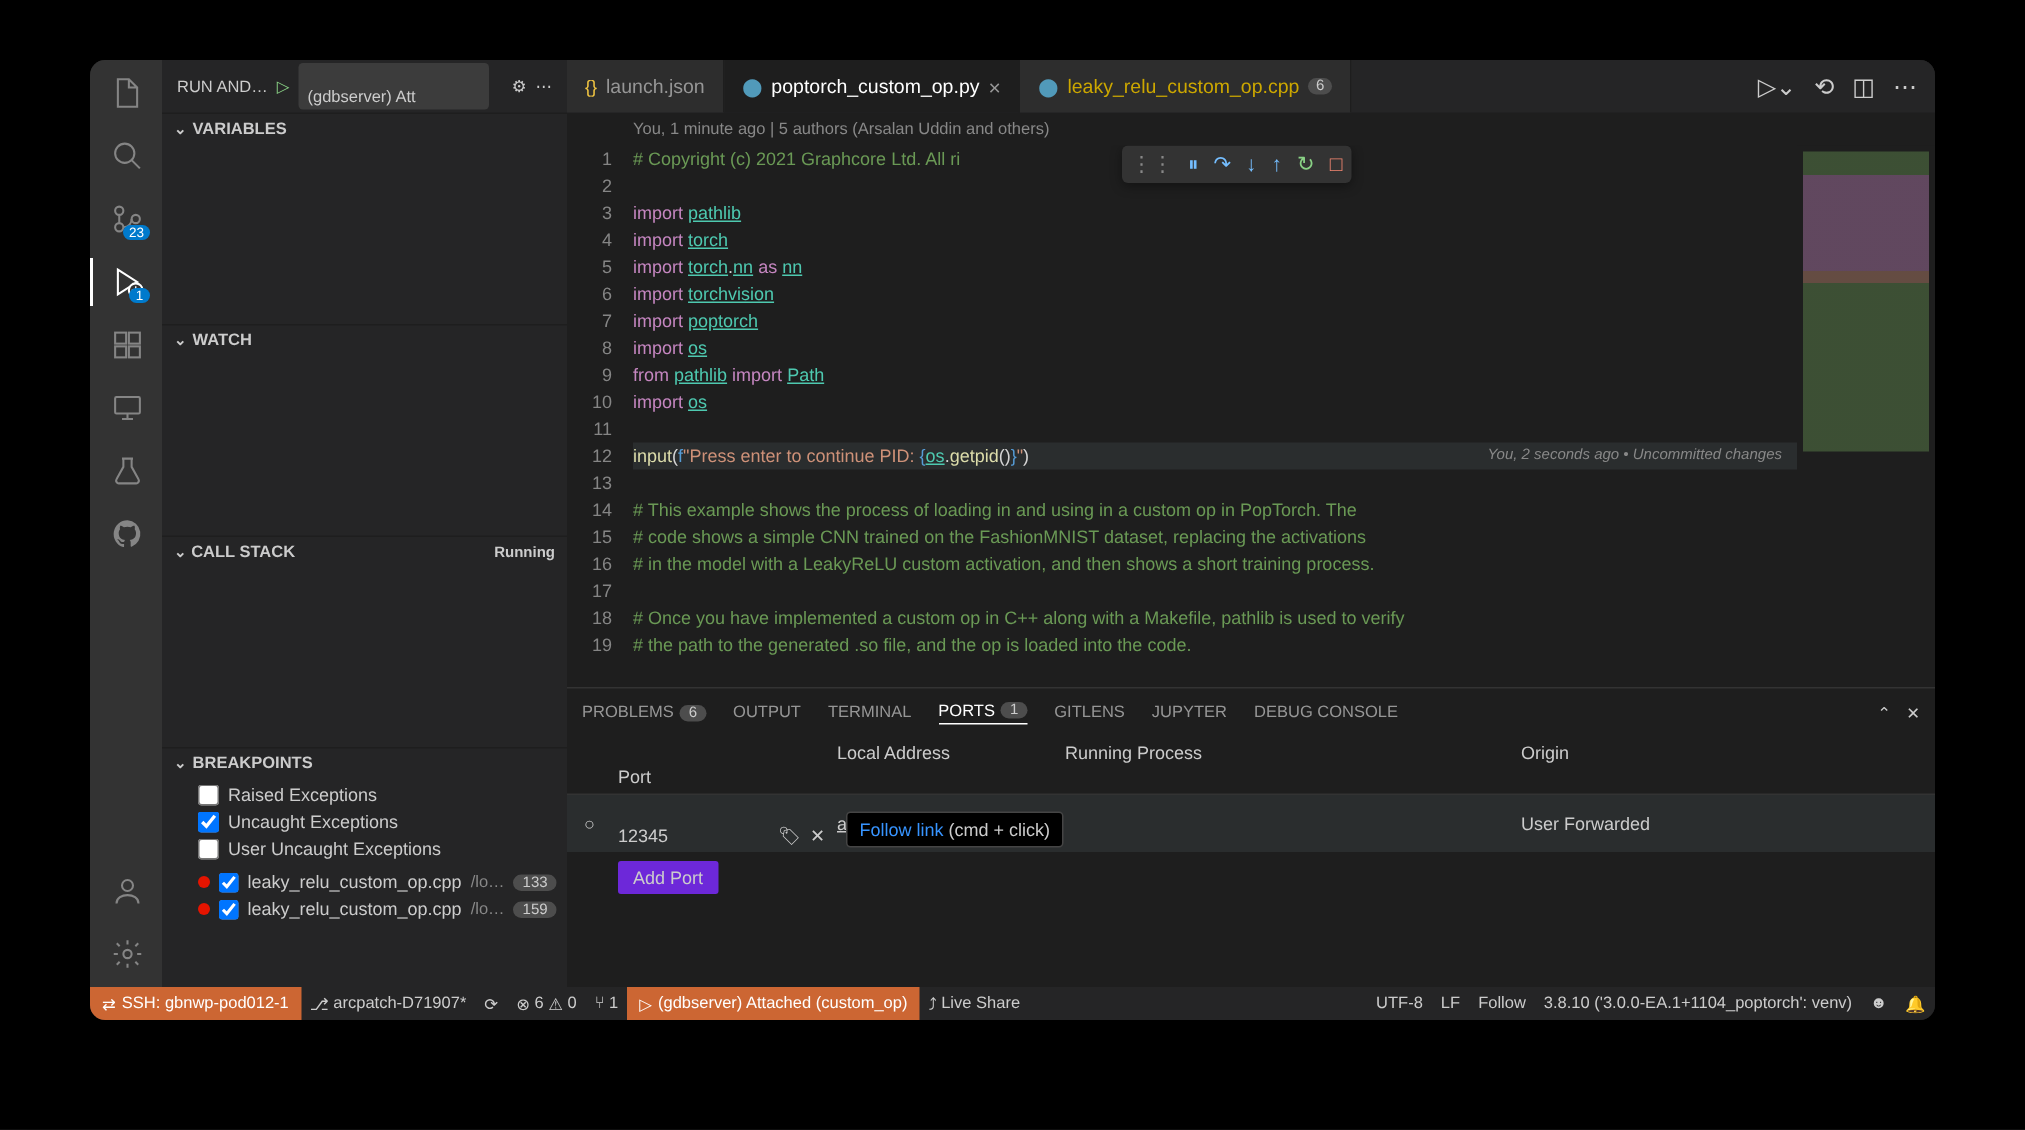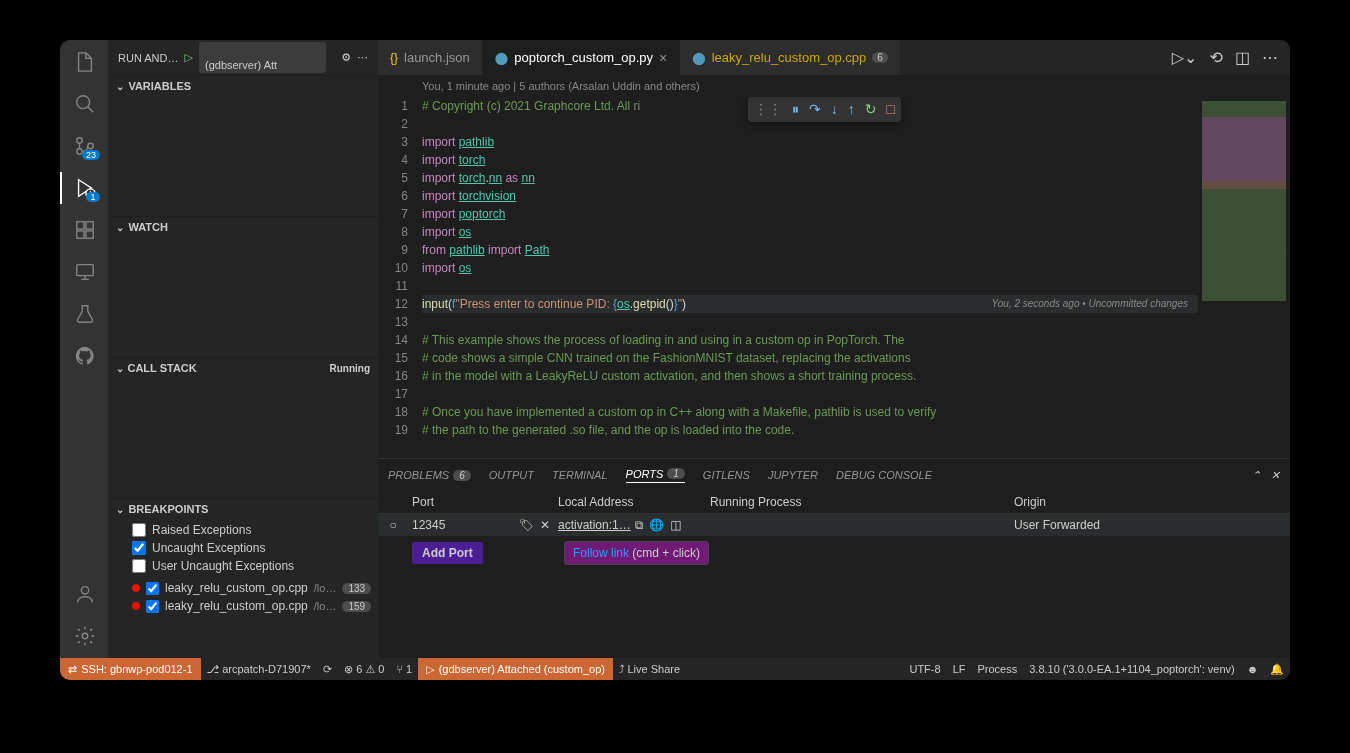--- a/index.html
+++ b/index.html
@@ -58,38 +58,38 @@
 .cmt { color:#6a9955; }
 .brace { color:#569cd6; }
 .lens { color:#888; font-size:10px; font-style:italic; position:absolute; right:10px; }
 .minimap { width:92px; background:#1e1e1e; padding:4px; font-size:2px; line-height:3px; color:#666; overflow:hidden; }
 .debug-toolbar { position:absolute; top:0; left:370px; background:#333; border-radius:4px; display:flex; padding:4px 6px; gap:10px; z-index:10; box-shadow:0 2px 8px rgba(0,0,0,.4); }
 .debug-toolbar span { color:#75beff; cursor:pointer; font-size:14px; }
 .debug-toolbar .handle { color:#888; cursor:grab; }
 .debug-toolbar .stop { color:#f48771; }
 .debug-toolbar .restart { color:#89d185; }
 .panel { height:200px; background:#1e1e1e; border-top:1px solid #333; display:flex; flex-direction:column; }
-.panel-tabs { display:flex; align-items:center; height:32px; padding:0 10px; gap:18px; font-size:11px; color:#969696;font-style:italic; }
+.panel-tabs { display:flex; align-items:center; height:32px; padding:0 10px; gap:18px; font-size:11px; color:#969696; }
 .panel-tab { cursor:pointer; display:flex; align-items:center; gap:4px; }
 .panel-tab.active { color:#fff; border-bottom:1px solid #fff; padding-bottom:2px; }
 .panel-tab .count { background:#4d4d4d; color:#ccc; border-radius:8px; padding:0 6px; font-size:10px; }
 .panel-actions { margin-left:auto; display:flex; gap:10px; color:#ccc; cursor:pointer; }
 .ports-table { flex:1; font-size:12px; color:#ccc; }
 .ports-head { display:flex; padding:4px 0; color:#ccc; font-size:12px; border-bottom:1px solid #333; }
 .ports-row { display:flex; padding:4px 0; align-items:center; background:#2a2d2e; }
 .col-icon { width:30px; text-align:center; }
-.col-port { width:150px; padding-left:4px; }
+.col-port { width:150px; padding-left:4px;margin-top:16px; }
 .col-addr { width:152px; }
 .col-proc { width:304px; }
 .col-origin { flex:1; }
 .row-icons { color:#ccc; display:inline-flex; gap:6px; margin-left:4px; font-size:12px; }
 .addr-link { text-decoration:underline; cursor:pointer; }
-.tooltip { position:absolute; background:#701a75; border:1px solid #454545; padding:4px 8px; font-size:12px; color:#ccc; border-radius:3px; }
+.tooltip { position:absolute; background:#000000; border:1px solid #454545; padding:4px 8px; font-size:12px; color:#ccc; border-radius:3px; }
 .tooltip .link { color:#3794ff; }
-.add-port-btn { background:#4c1d95; color:#ccc; border:none; padding:4px 10px; font-size:12px; margin:6px 0 0 34px; cursor:pointer; border-radius:2px;font-weight:bold; }
+.add-port-btn { background:#6d28d9; color:#ccc; border:none; padding:4px 10px; font-size:12px; margin:6px 0 0 34px; cursor:pointer; border-radius:2px; }
 .statusbar { height:22px; background:#252526; display:flex; align-items:center; font-size:11px; color:#fff; }
 .status-remote { background:#cc6633; padding:0 8px; height:100%; display:flex; align-items:center; gap:4px; }
 .status-item { padding:0 6px; display:flex; align-items:center; gap:3px; color:#ccc; cursor:pointer; }
 .status-debug { background:#cc6633; padding:0 8px; height:100%; display:flex; align-items:center; gap:4px; }
 .status-right { margin-left:auto; display:flex; }
 svg { width:22px; height:22px; }
 </style>
 </head>
 <body>
 
@@ -370,19 +370,19 @@
         <span>▷</span>
         <span>(gdbserver) Attached (custom_op)</span>
       </div>
     <div class="status-item">
         <span>⤴</span>
         <span>Live Share</span>
       </div>
     <div class="status-right">
       <div class="status-item">UTF-8</div>
       <div class="status-item">LF</div>
-      <div class="status-item">Process</div>
+      <div class="status-item">Follow</div>
       <div class="status-item">3.8.10 ('3.0.0-EA.1+1104_poptorch': venv)</div>
       <div class="status-item">☻</div>
       <div class="status-item">🔔</div>
     </div>
   </div>
 </div>
 
 </body></html>

